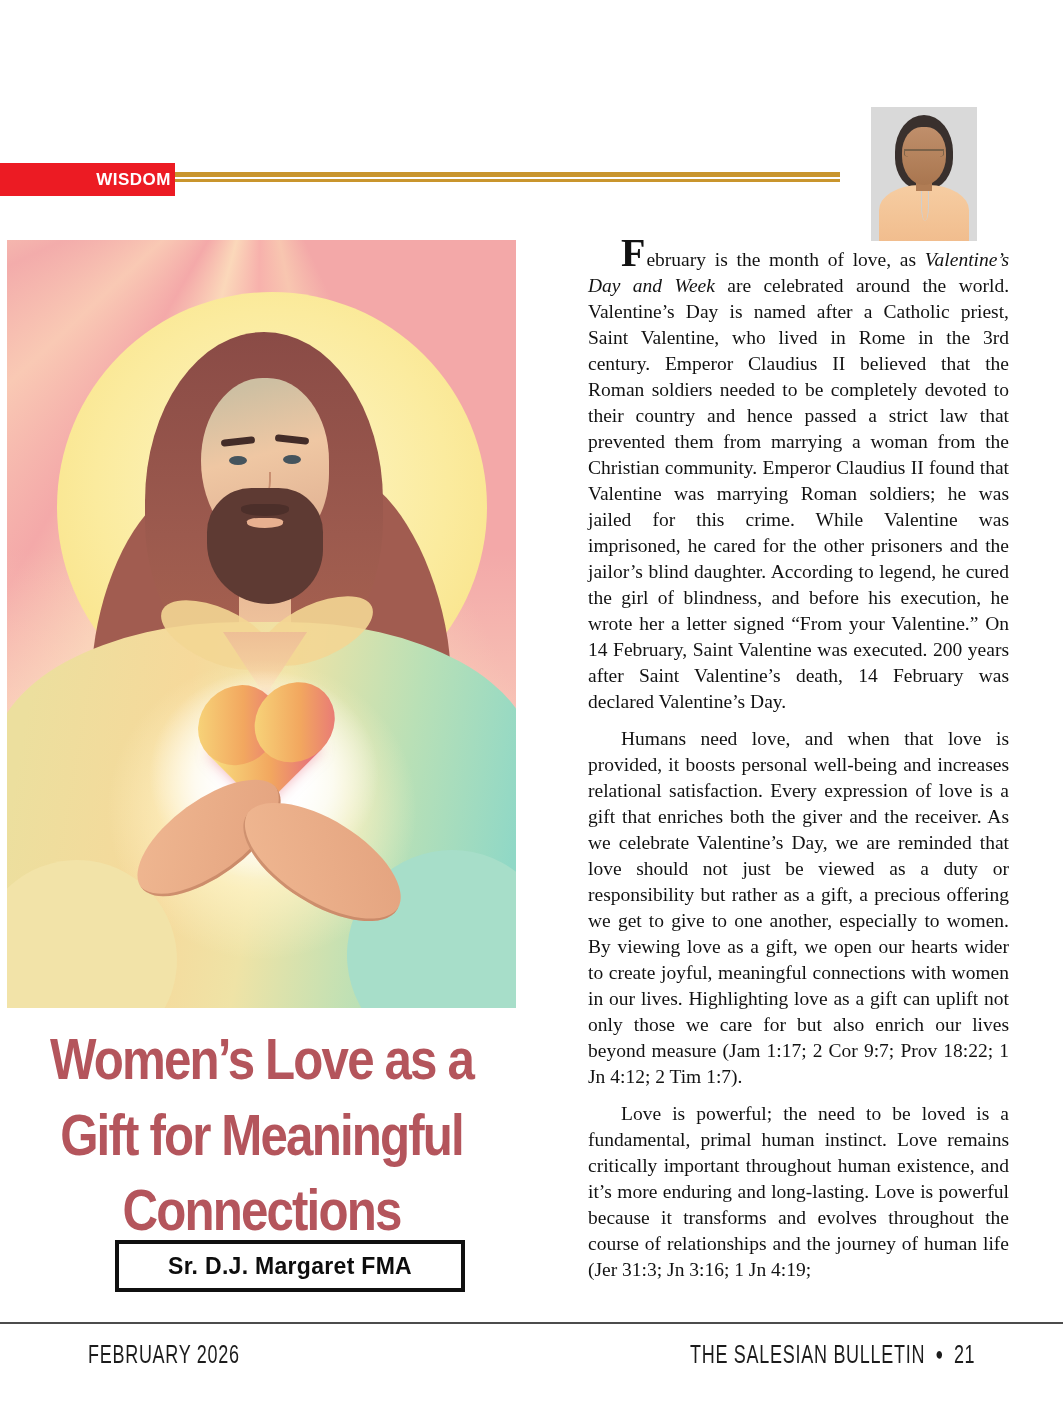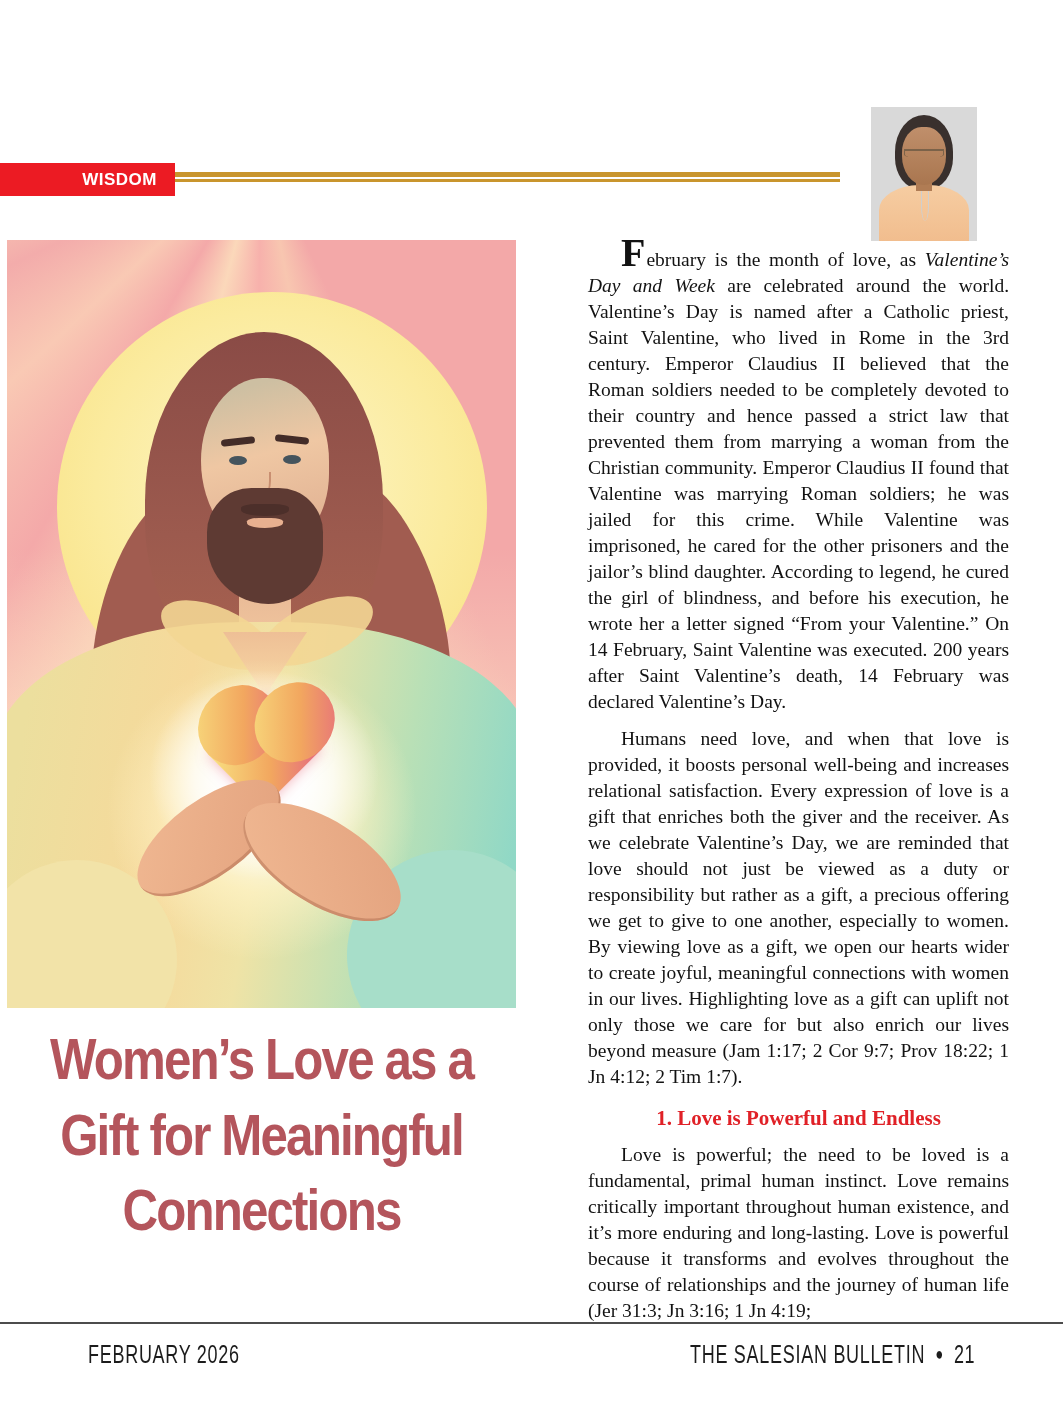--- a/index.html
+++ b/index.html
@@ -14,21 +14,21 @@
   .page{
     position:relative;width:1063px;height:1418px;margin:0 auto;
     background:#ffffff;overflow:hidden;
     font-family:"Liberation Serif",serif;color:var(--ink);
   }
   
   .wisdom-banner{
     position:absolute;left:0;top:163px;width:175px;height:33px;
     background:var(--banner-red);color:#fff;
     display:flex;align-items:center;justify-content:flex-end;
-    padding-right:18px;
+    padding-right:4px;
     font-family:"Liberation Sans",sans-serif;font-weight:bold;
     font-size:17px;letter-spacing:.5px;
   }
   .gold-lines{position:absolute;left:175px;top:172px;width:665px;}
   .gold-lines .thick{height:5px;background:var(--gold);}
   .gold-lines .thin{height:3px;background:var(--gold);margin-top:2px;}
   
   .author-photo{
     position:absolute;left:871px;top:107px;width:106px;height:134px;
     background:#d9d9d9;overflow:hidden;
@@ -208,25 +208,27 @@
     <div class="il-sleeve-r"></div>
     <div class="il-hand-l"></div>
     <div class="il-hand-r"></div>
   </div>
 
   <div class="article-title">
     <div>Women’s Love as a</div>
     <div>Gift for Meaningful</div>
     <div>Connections</div>
   </div>
+  <div class="author-box">
+    <span>Sr. D.J. Margaret FMA</span>
+  </div>
 
   <div class="article-body" id="article-body">
       <p><span class="dropcap">F</span><span>ebruary is the month of love, as </span><span class="italic">Valentine’s Day and Week</span><span> are celebrated around the world. Valentine’s Day is named after a Catholic priest, Saint Valentine, who lived in Rome in the 3rd century. Emperor Claudius II believed that the Roman soldiers needed to be completely devoted to their country and hence passed a strict law that prevented them from marrying a woman from the Christian community. Emperor Claudius II found that Valentine was marrying Roman soldiers; he was jailed for this crime. While Valentine was imprisoned, he cared for the other prisoners and the jailor’s blind daughter. According to legend, he cured the girl of blindness, and before his execution, he wrote her a letter signed “From your Valentine.” On 14 February, Saint Valentine was executed. 200 years after Saint Valentine’s death, 14 February was declared Valentine’s Day.</span></p>
       <p><span>Humans need love, and when that love is provided, it boosts personal well-being and increases relational satisfaction. Every expression of love is a gift that enriches both the giver and the receiver. As we celebrate Valentine’s Day, we are reminded that love should not just be viewed as a duty or responsibility but rather as a gift, a precious offering we get to give to one another, especially to women. By viewing love as a gift, we open our hearts wider to create joyful, meaningful connections with women in our lives. Highlighting love as a gift can uplift not only those we care for but also enrich our lives beyond measure (Jam 1:17; 2 Cor 9:7; Prov 18:22; 1 Jn 4:12; 2 Tim 1:7).</span></p>
-      <div class="section-heading">1. Love is Powerful and Endless</div>
       <p><span>Love is powerful; the need to be loved is a fundamental, primal human instinct. Love remains critically important throughout human existence, and it’s more enduring and long-lasting. Love is powerful because it transforms and evolves throughout the course of relationships and the journey of human life (Jer 31:3; Jn 3:16; 1 Jn 4:19;</span></p>
     </div>
 
   <div class="footer-rule"></div>
   <div class="footer-left">FEBRUARY 2026</div>
   <div class="footer-right">
     <span>THE SALESIAN BULLETIN</span>
     <span class="bullet">●</span>
     <span>21</span>
   </div>

